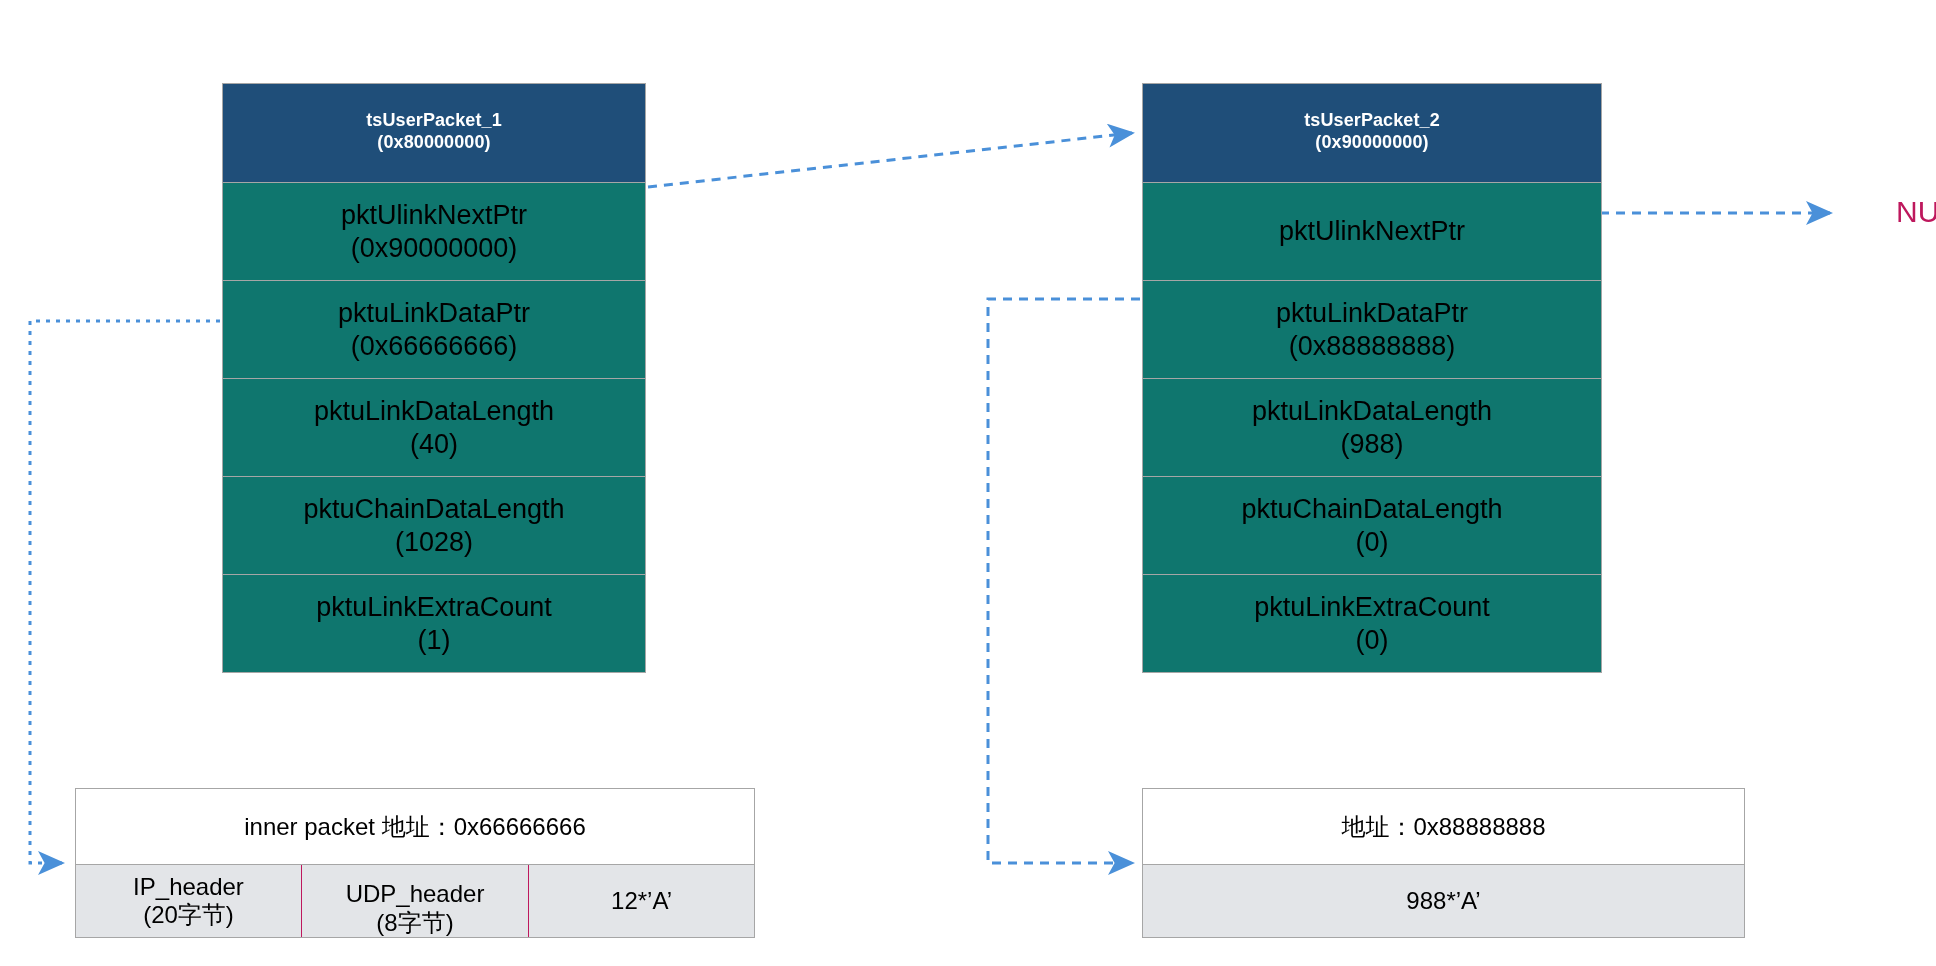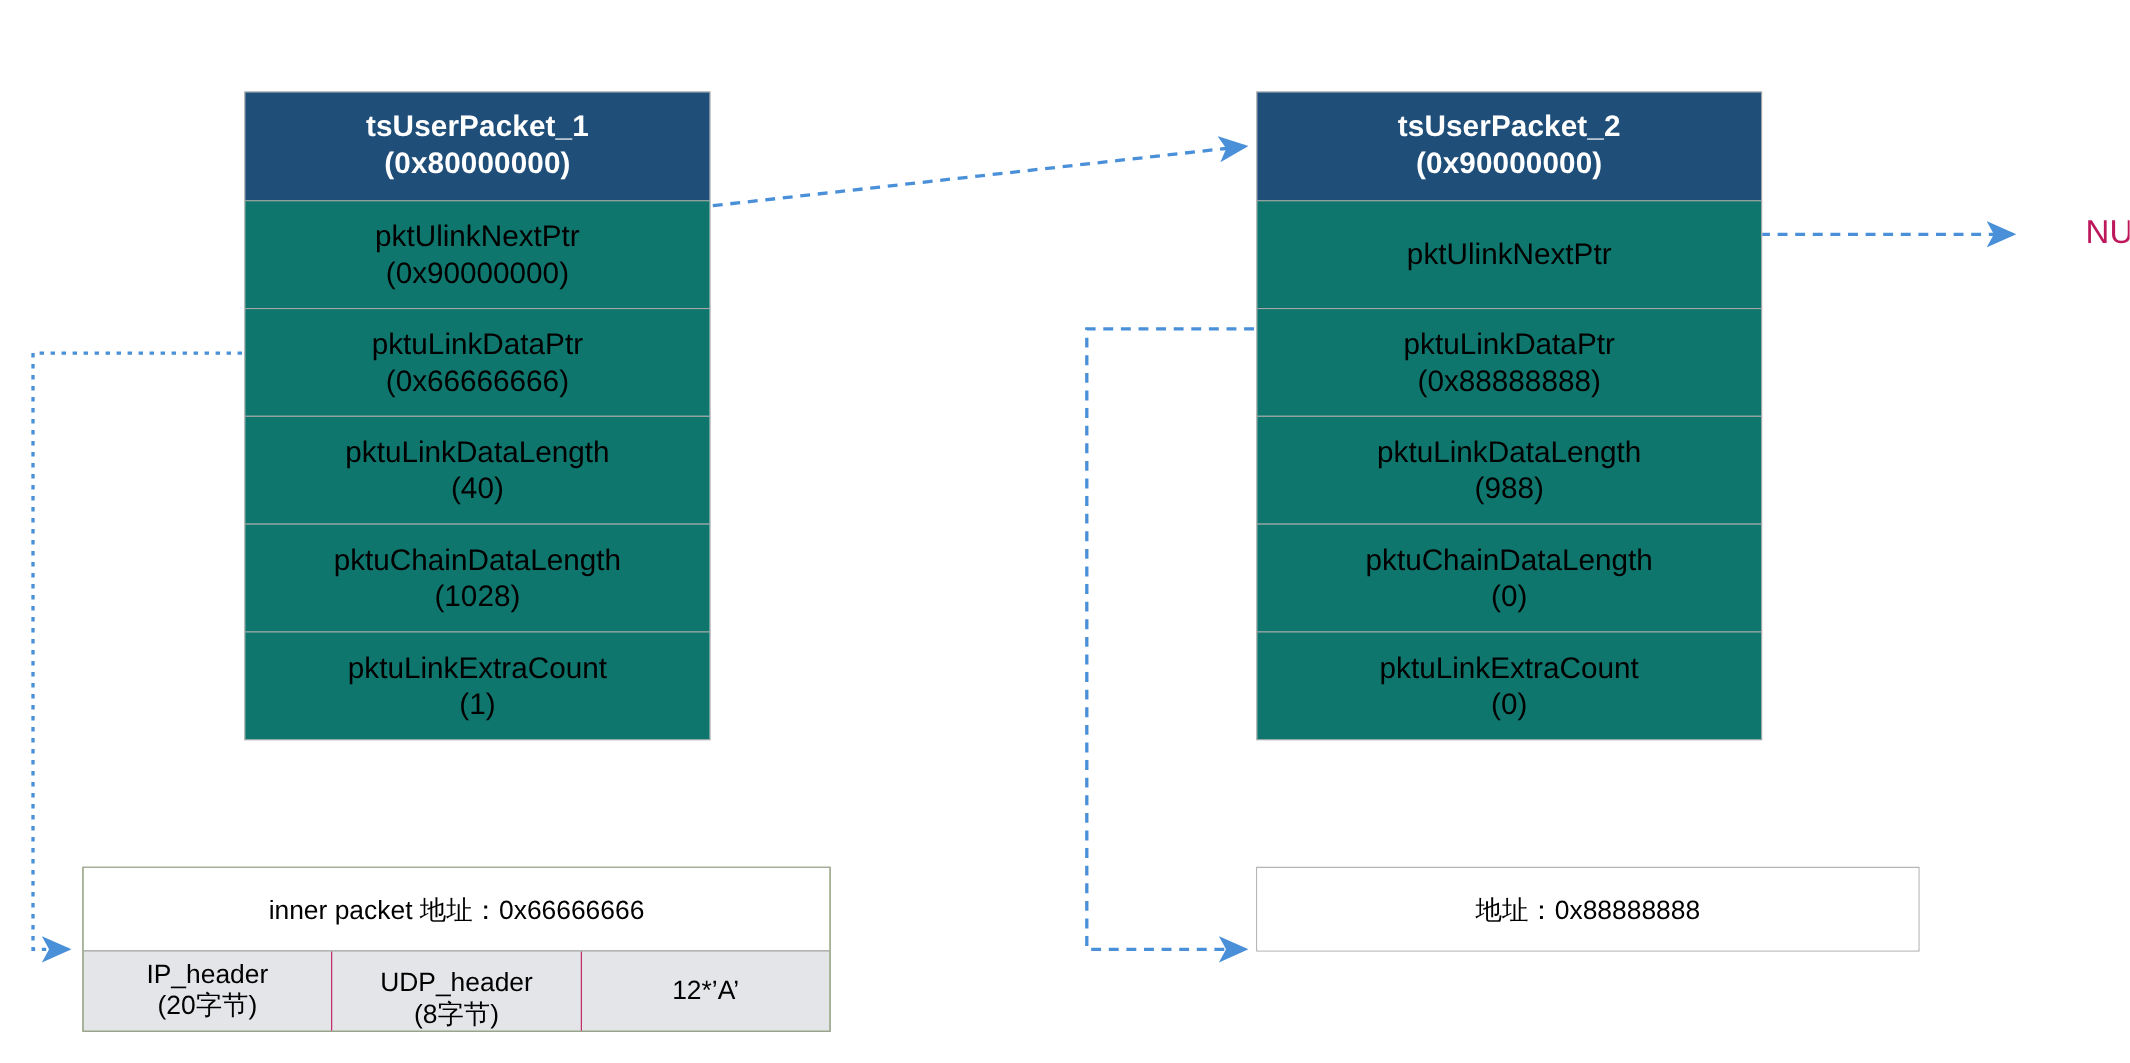--- a/index.html
+++ b/index.html
@@ -15,21 +15,21 @@
   .struct{
     position:absolute;
     border:1px solid #a6a6a6;
     background:#ffffff;
     box-sizing:border-box;
   }
   .struct .hdr{
     background:#1F4E79;
     color:#ffffff;
     font-weight:bold;
-    font-size:27px;
+    font-size:18px;
     line-height:1.22;
     text-align:center;
     padding:10px 4px 12px 4px;
     box-sizing:border-box;
     height:98px;
     display:flex;flex-direction:column;justify-content:center;
     letter-spacing:.1px;
   }
   .struct .row{
     height:98px;
@@ -177,15 +177,20 @@
         <span>(8字节)</span>
       </div>
       <div class="cell" style="width:225px;">
         <span>12*’A’</span>
       </div>
     </div>
   </div>
 
   <div class="pktbox" style="left:1142px;top:788px;width:603px;">
     <div class="addr">地址：0x88888888</div>
+    <div class="cells">
+      <div class="cell" style="width:100%;">
+        <span>988*’A’</span>
+      </div>
+    </div>
   </div>
 
 </div>
 
 </body></html>

